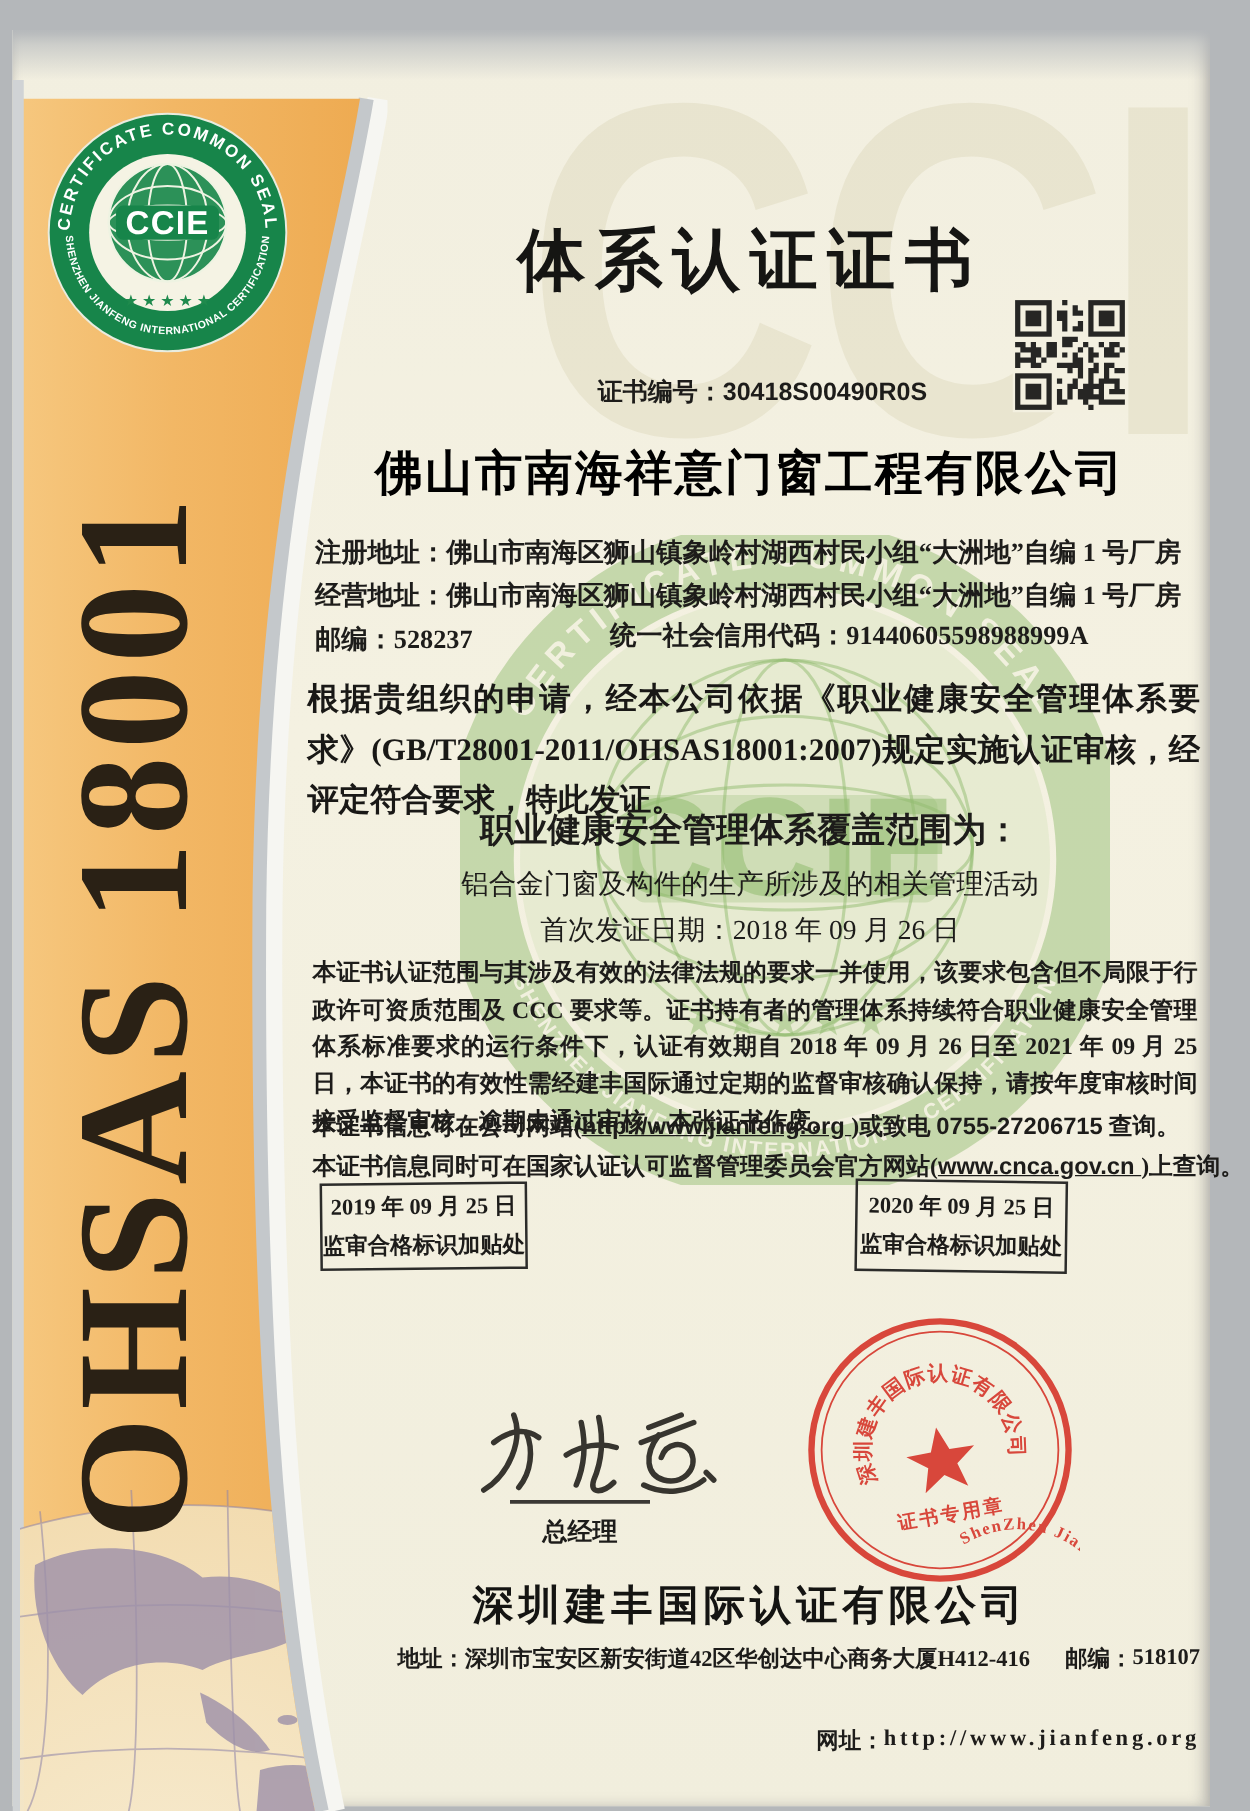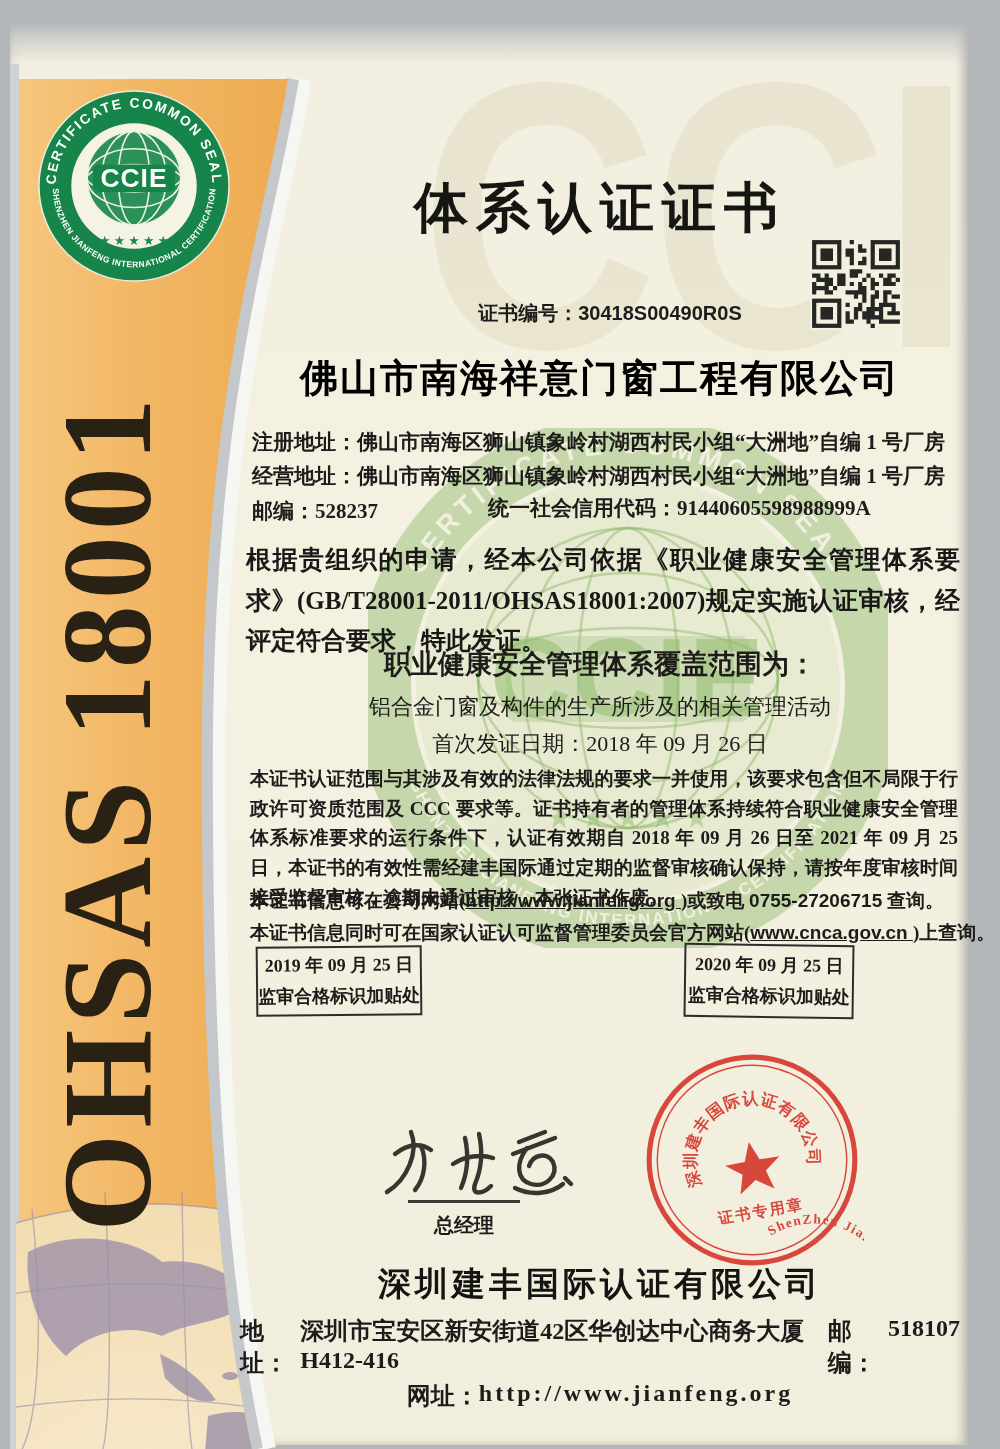--- a/index.html
+++ b/index.html
@@ -34,21 +34,21 @@
   .t-terms{left:250px;top:764px;width:708px;font-size:19px;font-weight:600;line-height:1.56;text-align:justify;}
   .t-info{font-size:19px;font-weight:700;}
   .u{font-family:"Liberation Sans","DejaVu Sans",sans-serif;text-decoration:underline;}
   .audit-box{position:absolute;border:2px solid #2c2c2a;background:transparent;
              display:flex;flex-direction:column;justify-content:center;align-items:center;
              font-size:18px;font-weight:600;line-height:1.7;color:#1d1c1a;}
   .sig-line{position:absolute;left:408px;top:1200px;width:112px;height:3px;background:#3b3935;}
   .t-signer{left:398px;top:1212px;width:132px;font-size:20px;font-weight:600;}
   .t-issuer{left:240px;top:1262px;width:720px;font-size:33px;font-weight:700;letter-spacing:4px;
             font-family:"Liberation Sans","DejaVu Sans",sans-serif;color:#141412;}
-  .t-row{left:240px;width:720px;font-size:24px;font-weight:700;display:flex;justify-content:center;gap:0;}
+  .t-row{left:240px;width:720px;font-size:18px;font-weight:700;display:flex;justify-content:flex-end;gap:0;}
   .gap{display:inline-block;width:28px;}
   .t-web{letter-spacing:3px;}
 </style>
 </head>
 <body>
 
 <div id="screen">
 
   <div class="paper"></div>
   <div class="top-edge"></div>

